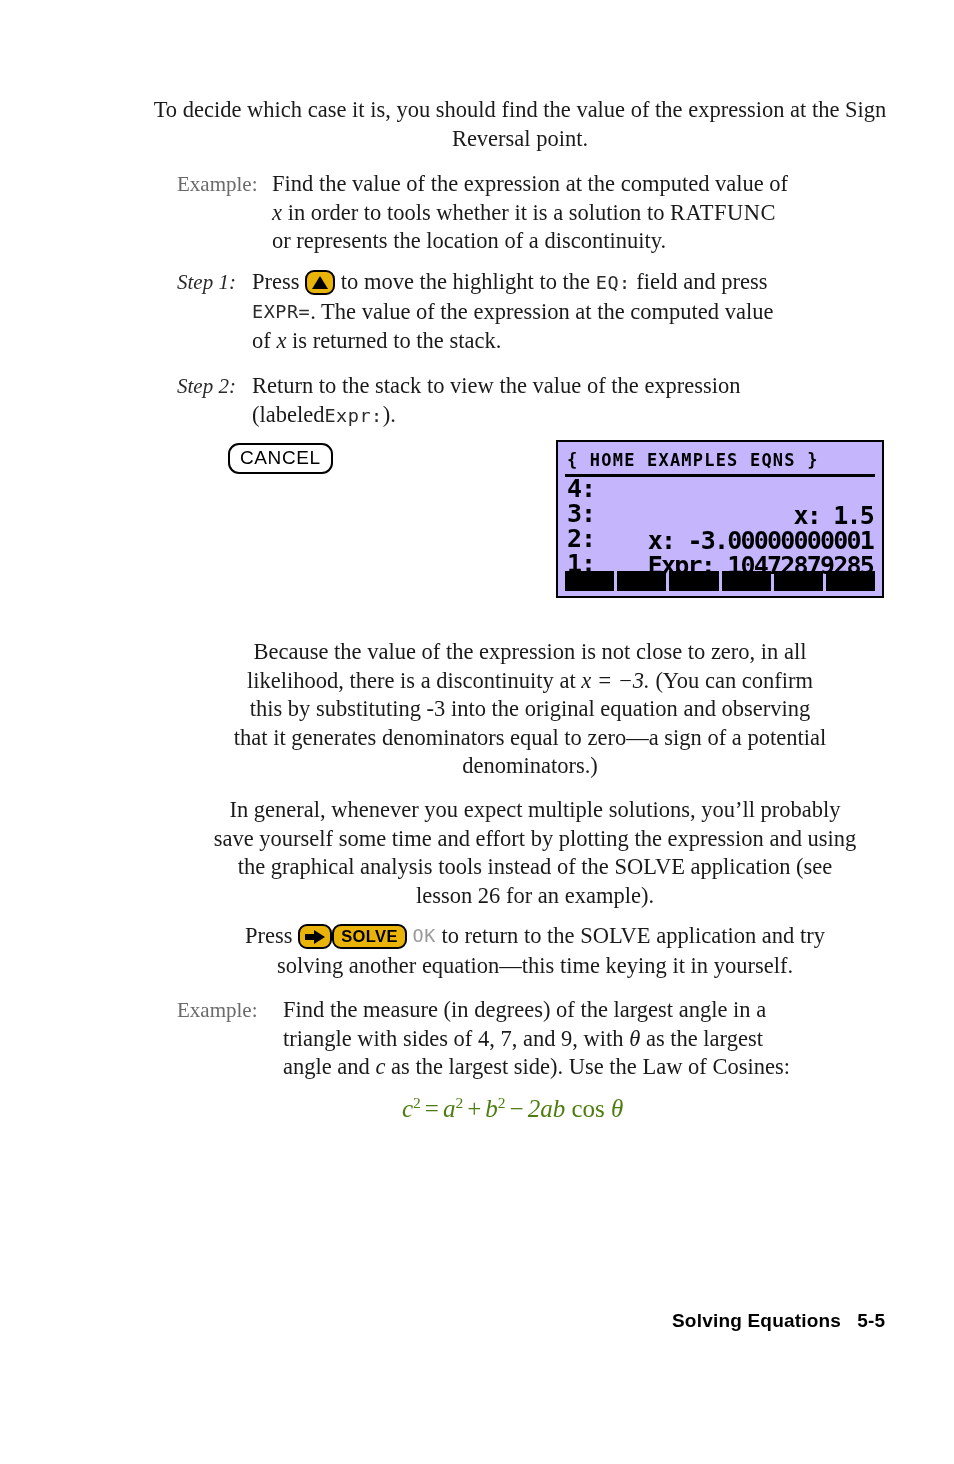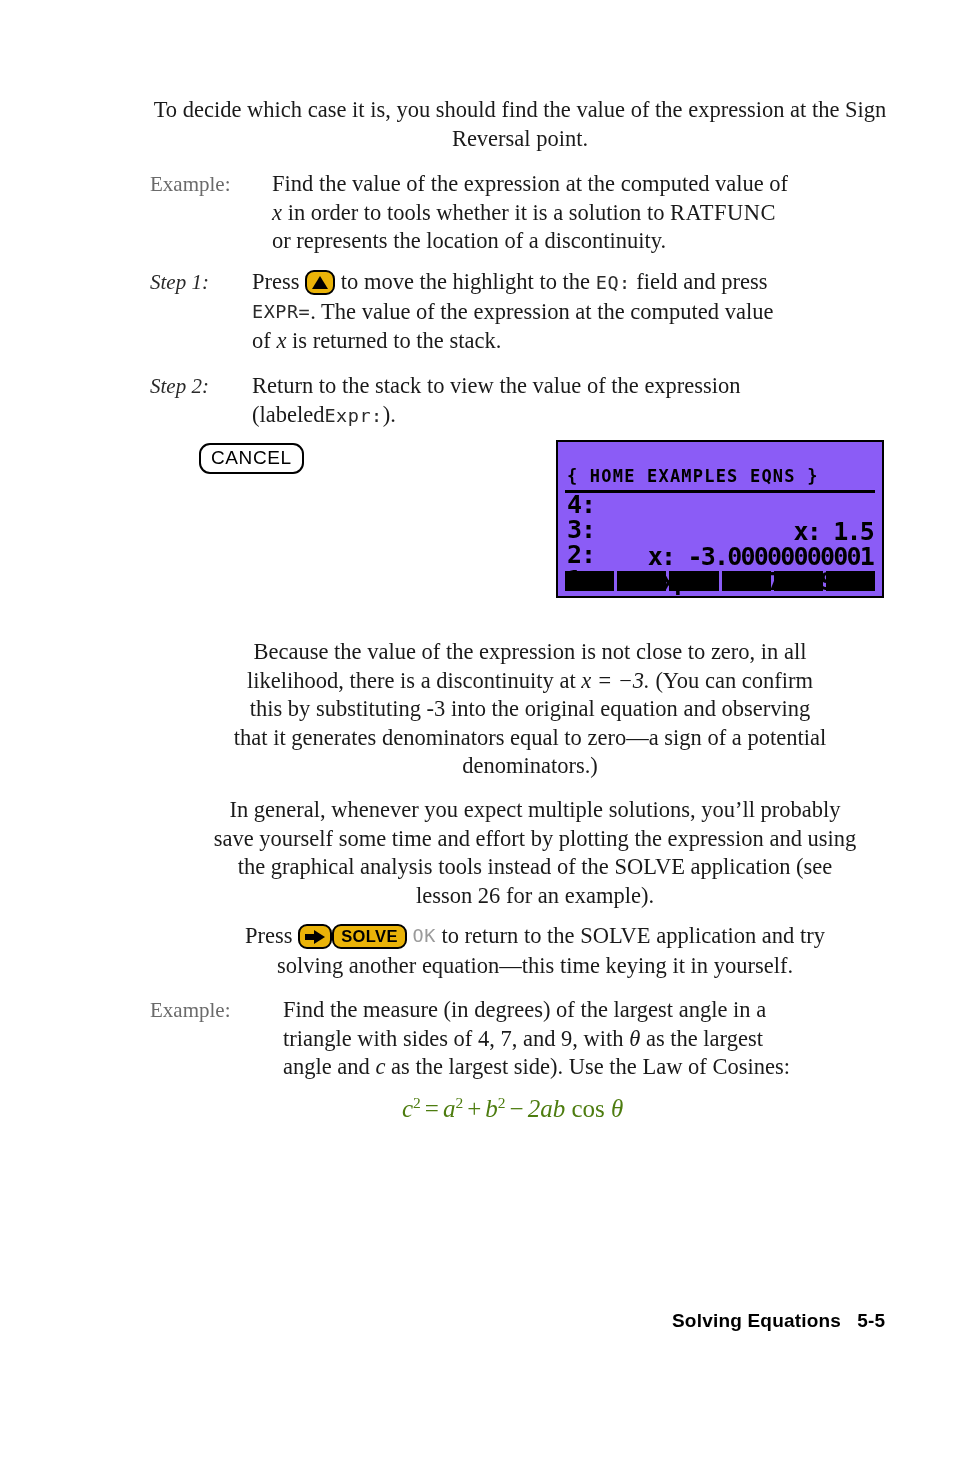--- a/index.html
+++ b/index.html
@@ -30,20 +30,21 @@
     line-height: 28.5px;
     color: #1a1a1a;
     text-align: center;
   }
 
   .label-col {
     position: absolute;
     font-size: 21px;
     line-height: 28.5px;
     color: #4a4a4a;
+    margin-left: 27px;
   }
   .label-col.italic {
     font-style: italic;
     color: #2a2a2a;
   }
 
   .body-col {
     position: absolute;
     font-size: 22.5px;
     line-height: 28.5px;
@@ -128,29 +129,30 @@
     border: 2.4px solid #000;
     border-radius: 11px;
     font-family: "Liberation Sans", sans-serif;
     font-size: 19px;
     font-weight: 500;
     letter-spacing: 0.6px;
     padding: 2px 10px 3px 10px;
     background: #fff;
     color: #000;
     white-space: nowrap;
+    margin-left: 29px;
   }
 
   
   .calc-screen {
     position: absolute;
-    background: #8b5cf6;
+    background: #c4b5fd;
     border: 2.5px solid #000;
     box-sizing: border-box;
-    padding: 22px 5px 4px 5px;
+    padding: 6px 5px 4px 5px;
   }
   .calc-inner {
     position: relative;
     width: 100%;
     height: 100%;
     font-family: "DejaVu Sans Mono", monospace;
     color: #000;
   }
   .calc-header {
     position: absolute;

